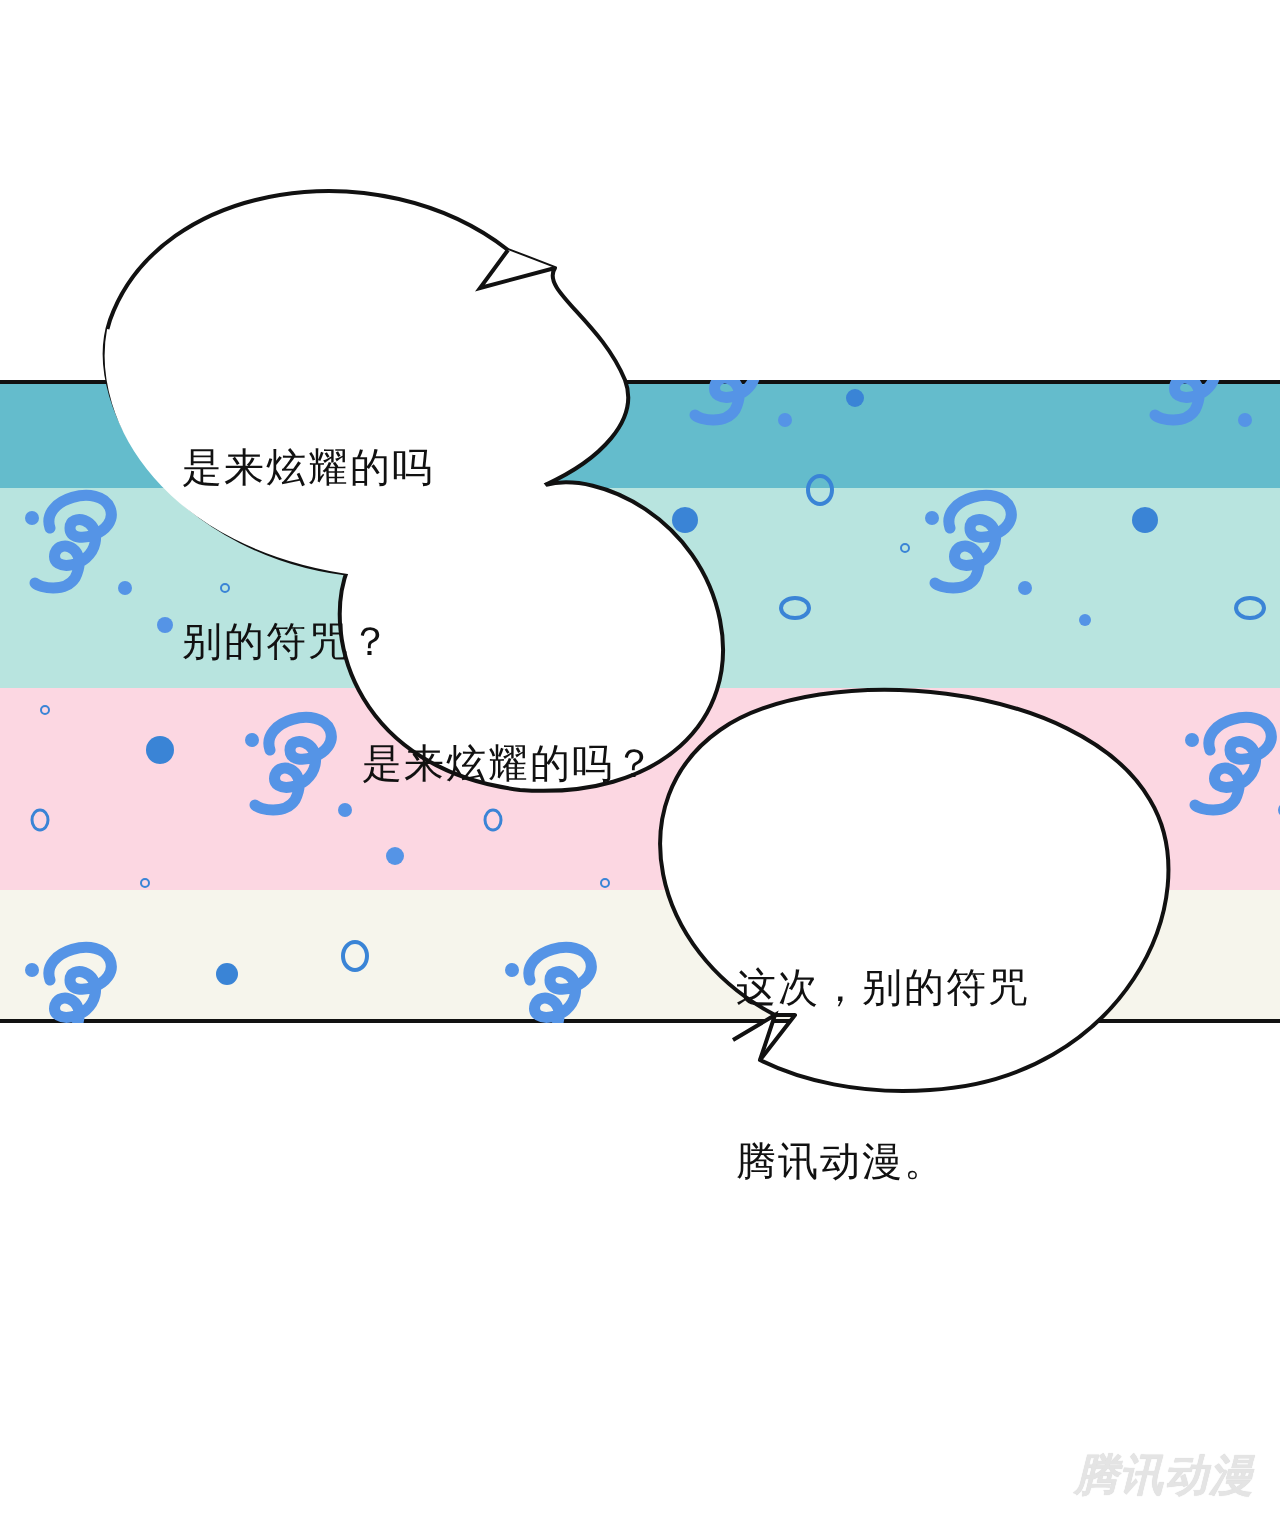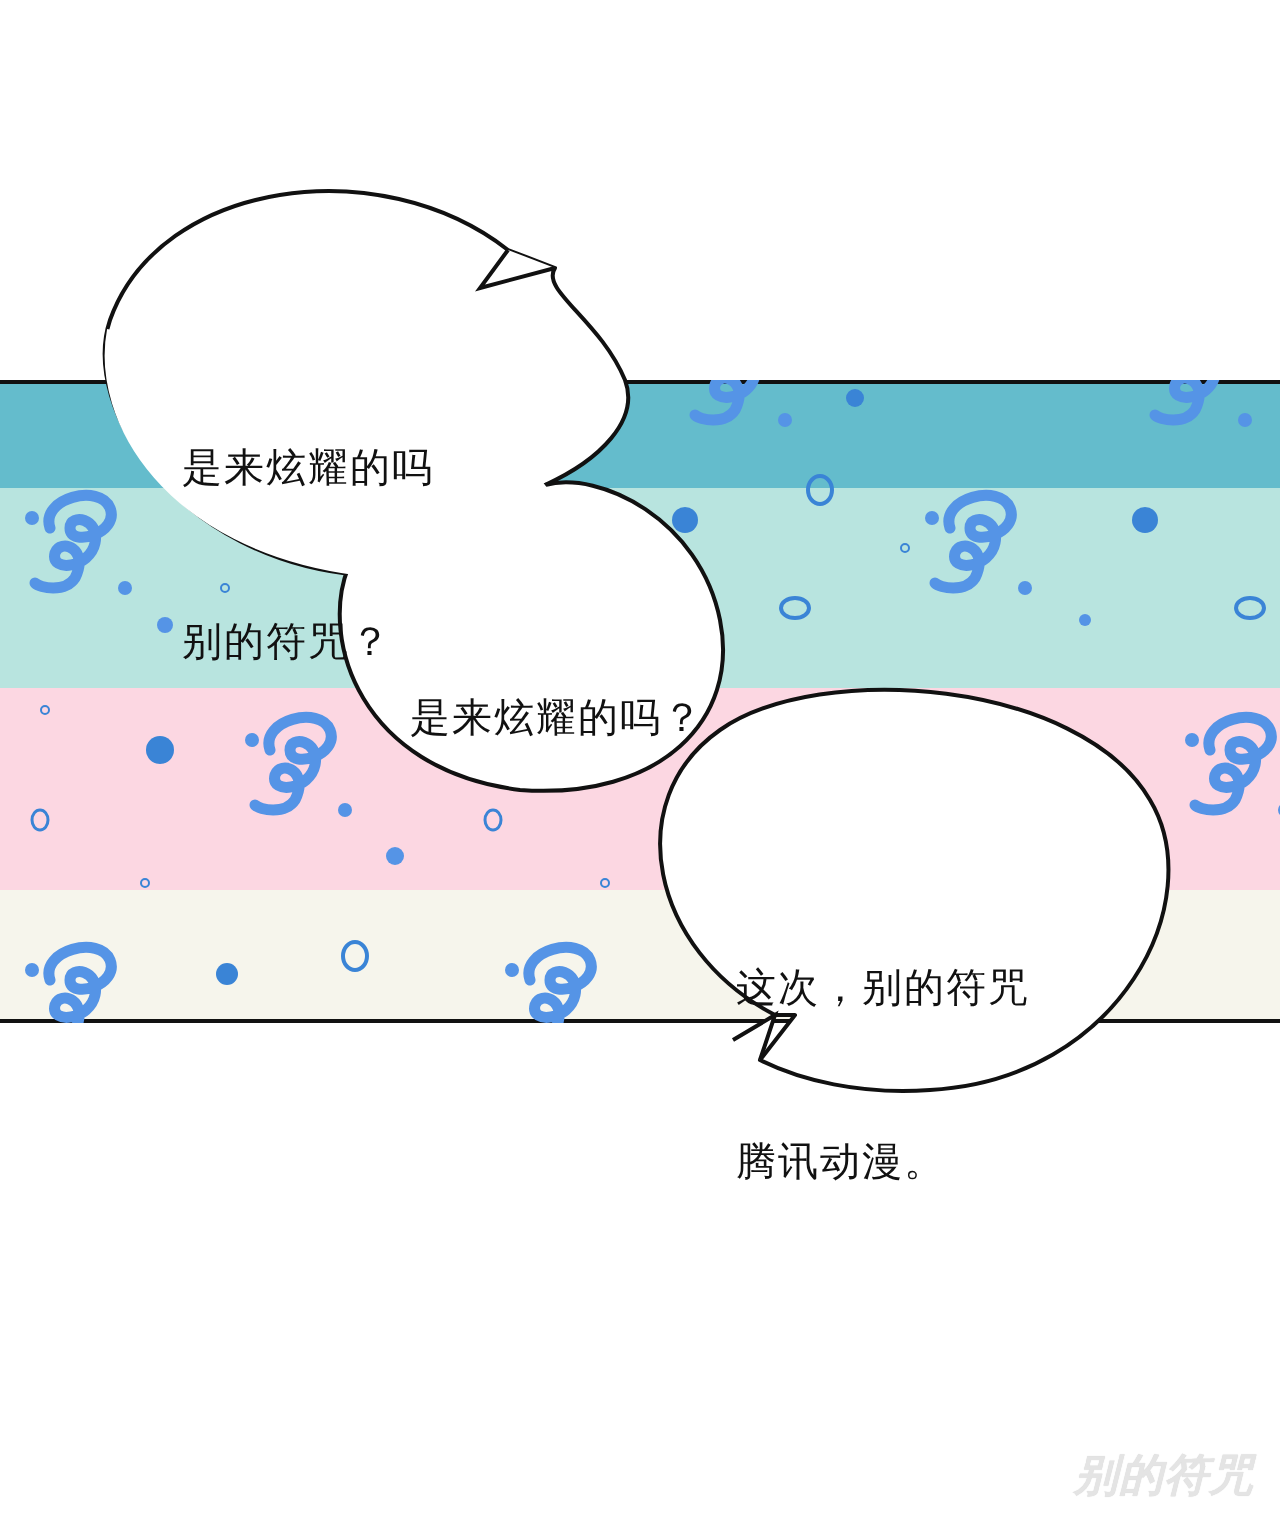--- a/index.html
+++ b/index.html
@@ -68,22 +68,22 @@
   <path d="M 112 330 C 95 420, 170 545, 355 570 C 430 578, 500 520, 545 485" fill="none" stroke="#ffffff" stroke-width="10"></path>
   <path d="M 775 1015 C 650 950, 620 800, 720 730 C 820 660, 1080 680, 1150 800 C 1210 900, 1120 1080, 930 1090 C 860 1095, 800 1080, 760 1060 L 795 1015 Z" fill="#ffffff" stroke="#111" stroke-width="4" stroke-linejoin="round"></path>
   <path d="M 733 1040 L 775 1015 L 760 1060" fill="#ffffff" stroke="#111" stroke-width="4" stroke-linejoin="miter"></path>
 </svg>
 
 <div class="text" style="left:182px; top:322px;">
   <div>是来炫耀的吗</div>
   <div>别的符咒？</div>
 </div>
 
-<div class="text" style="left:362px; top:572px;margin-left:48px;">
+<div class="text" style="left:362px; top:618px;">
   <div>是来炫耀的吗？</div>
 </div>
 
 <div class="text" style="left:736px; top:842px;">
   <div>这次，别的符咒</div>
   <div>腾讯动漫。</div>
 </div>
 
-<div class="watermark">别的符咒</div>
+<div class="watermark">腾讯动漫</div>
 
 </body></html>

